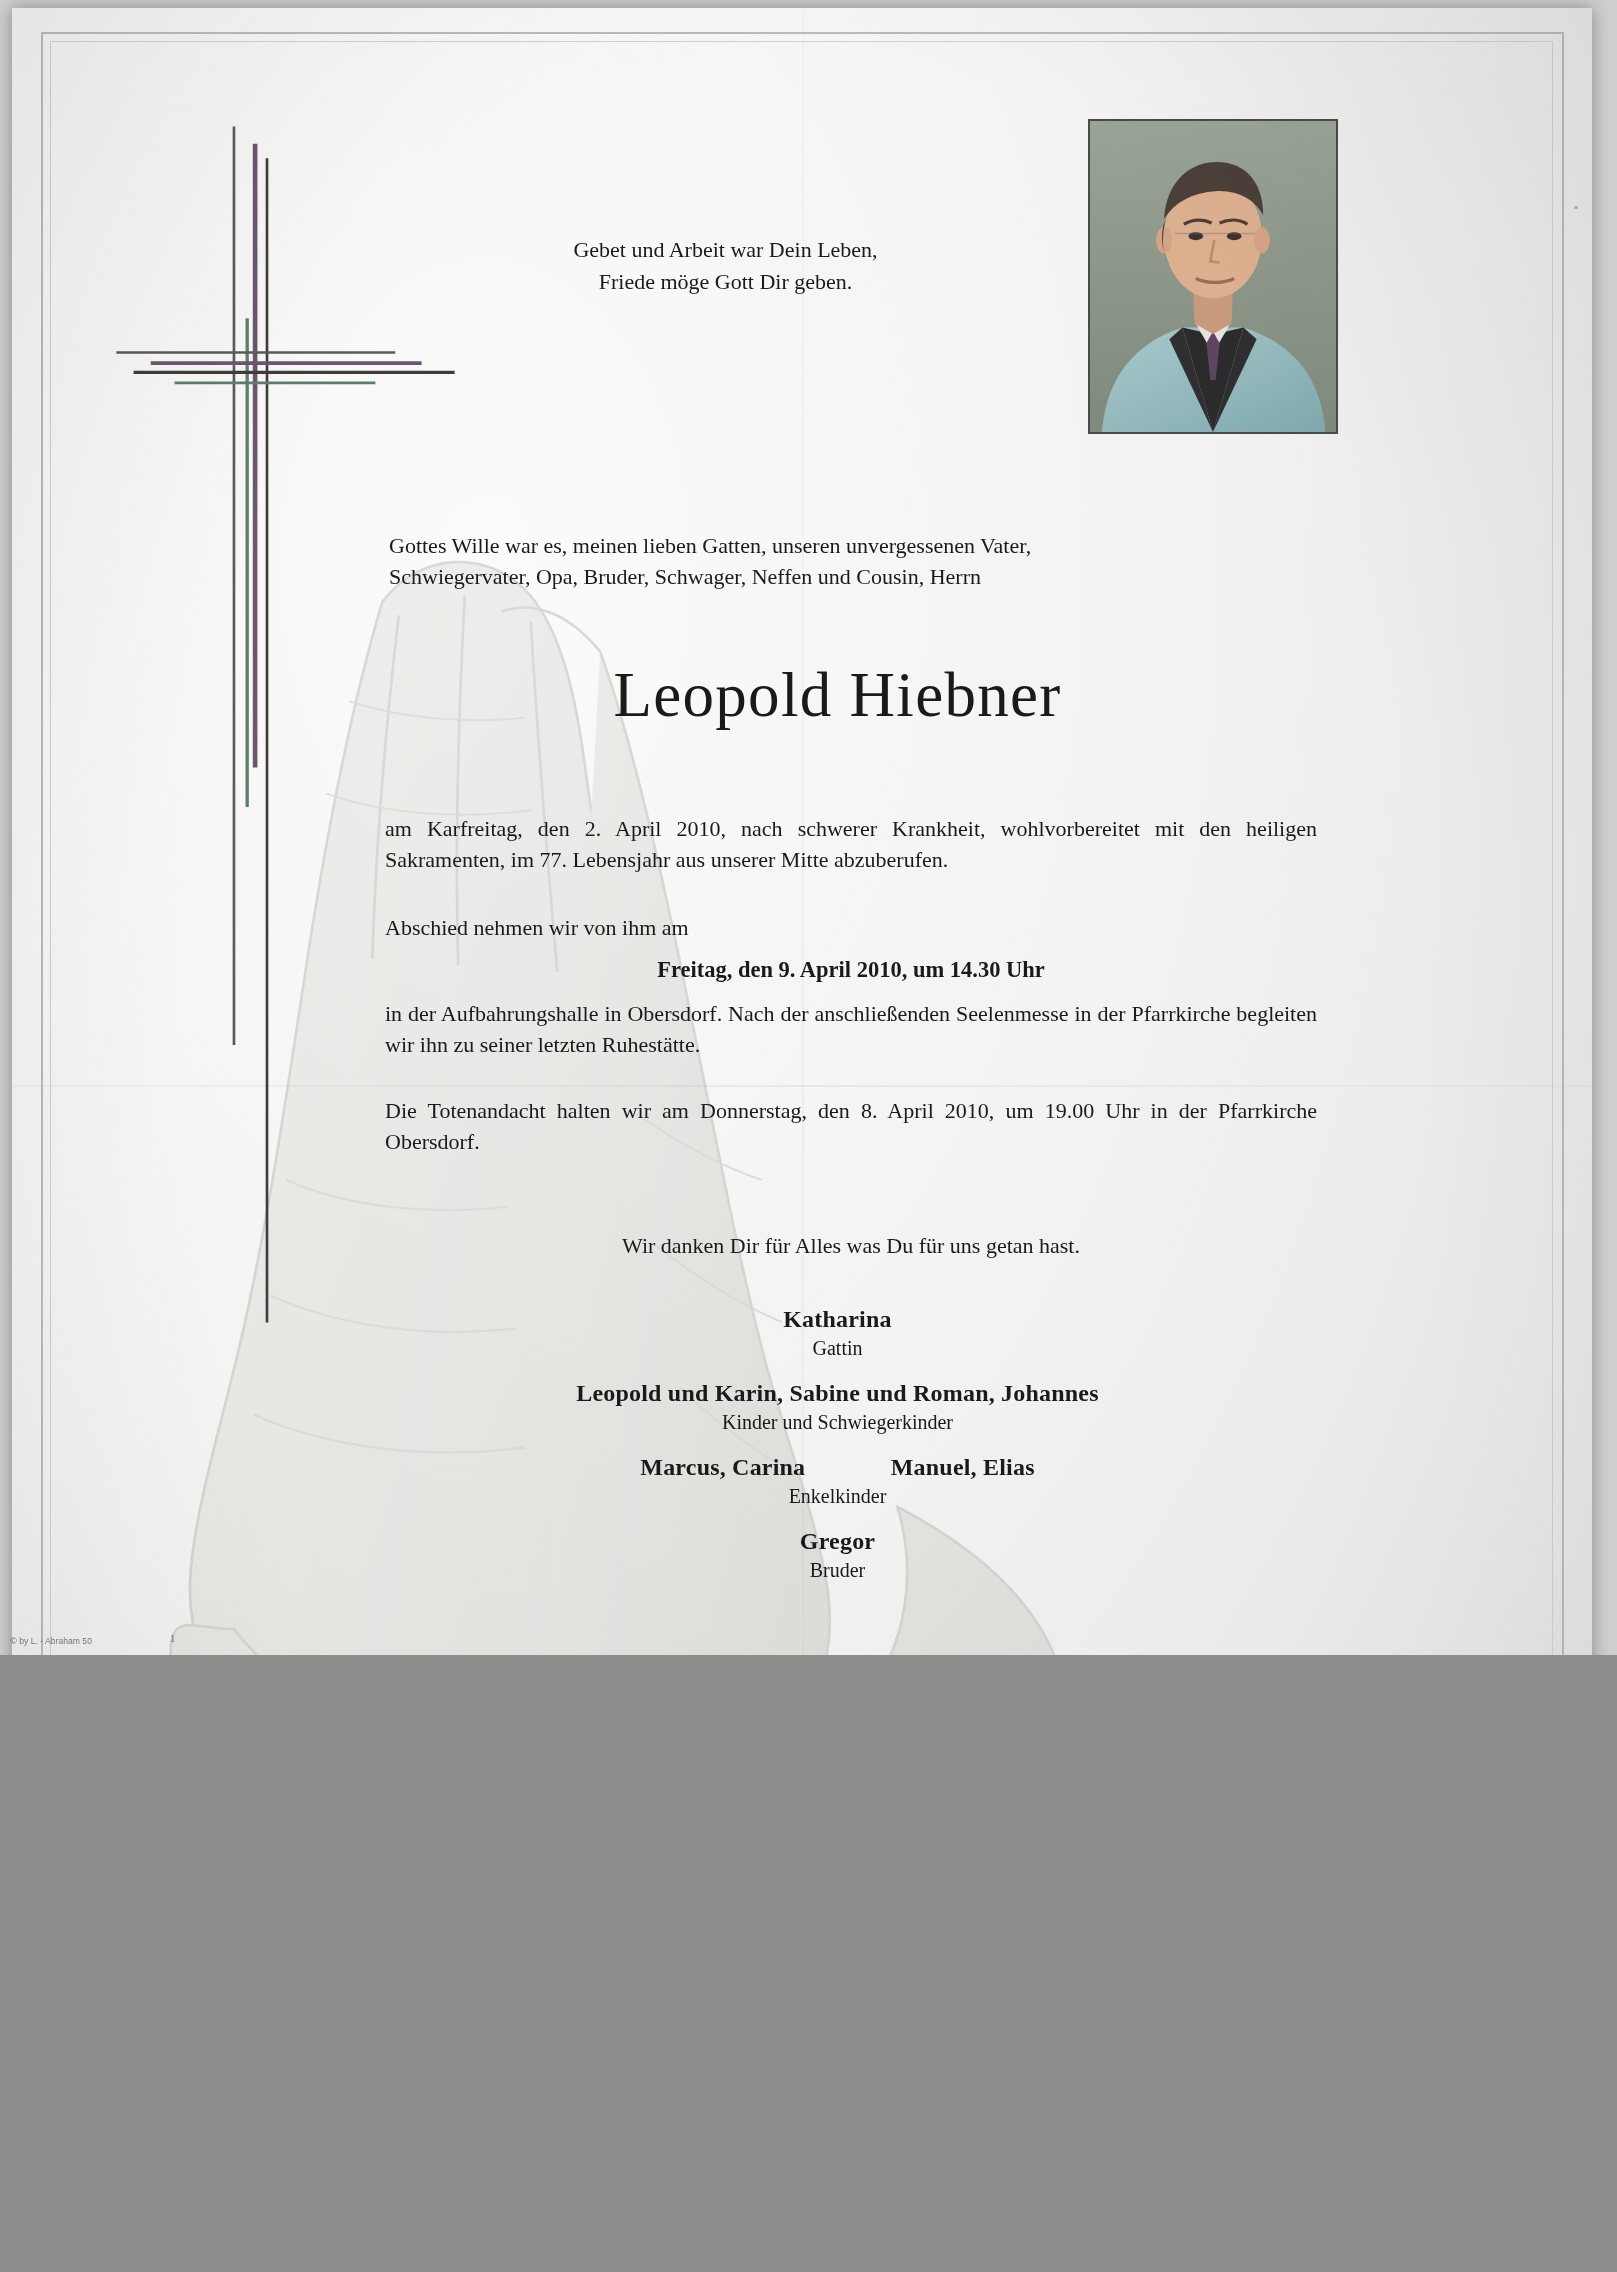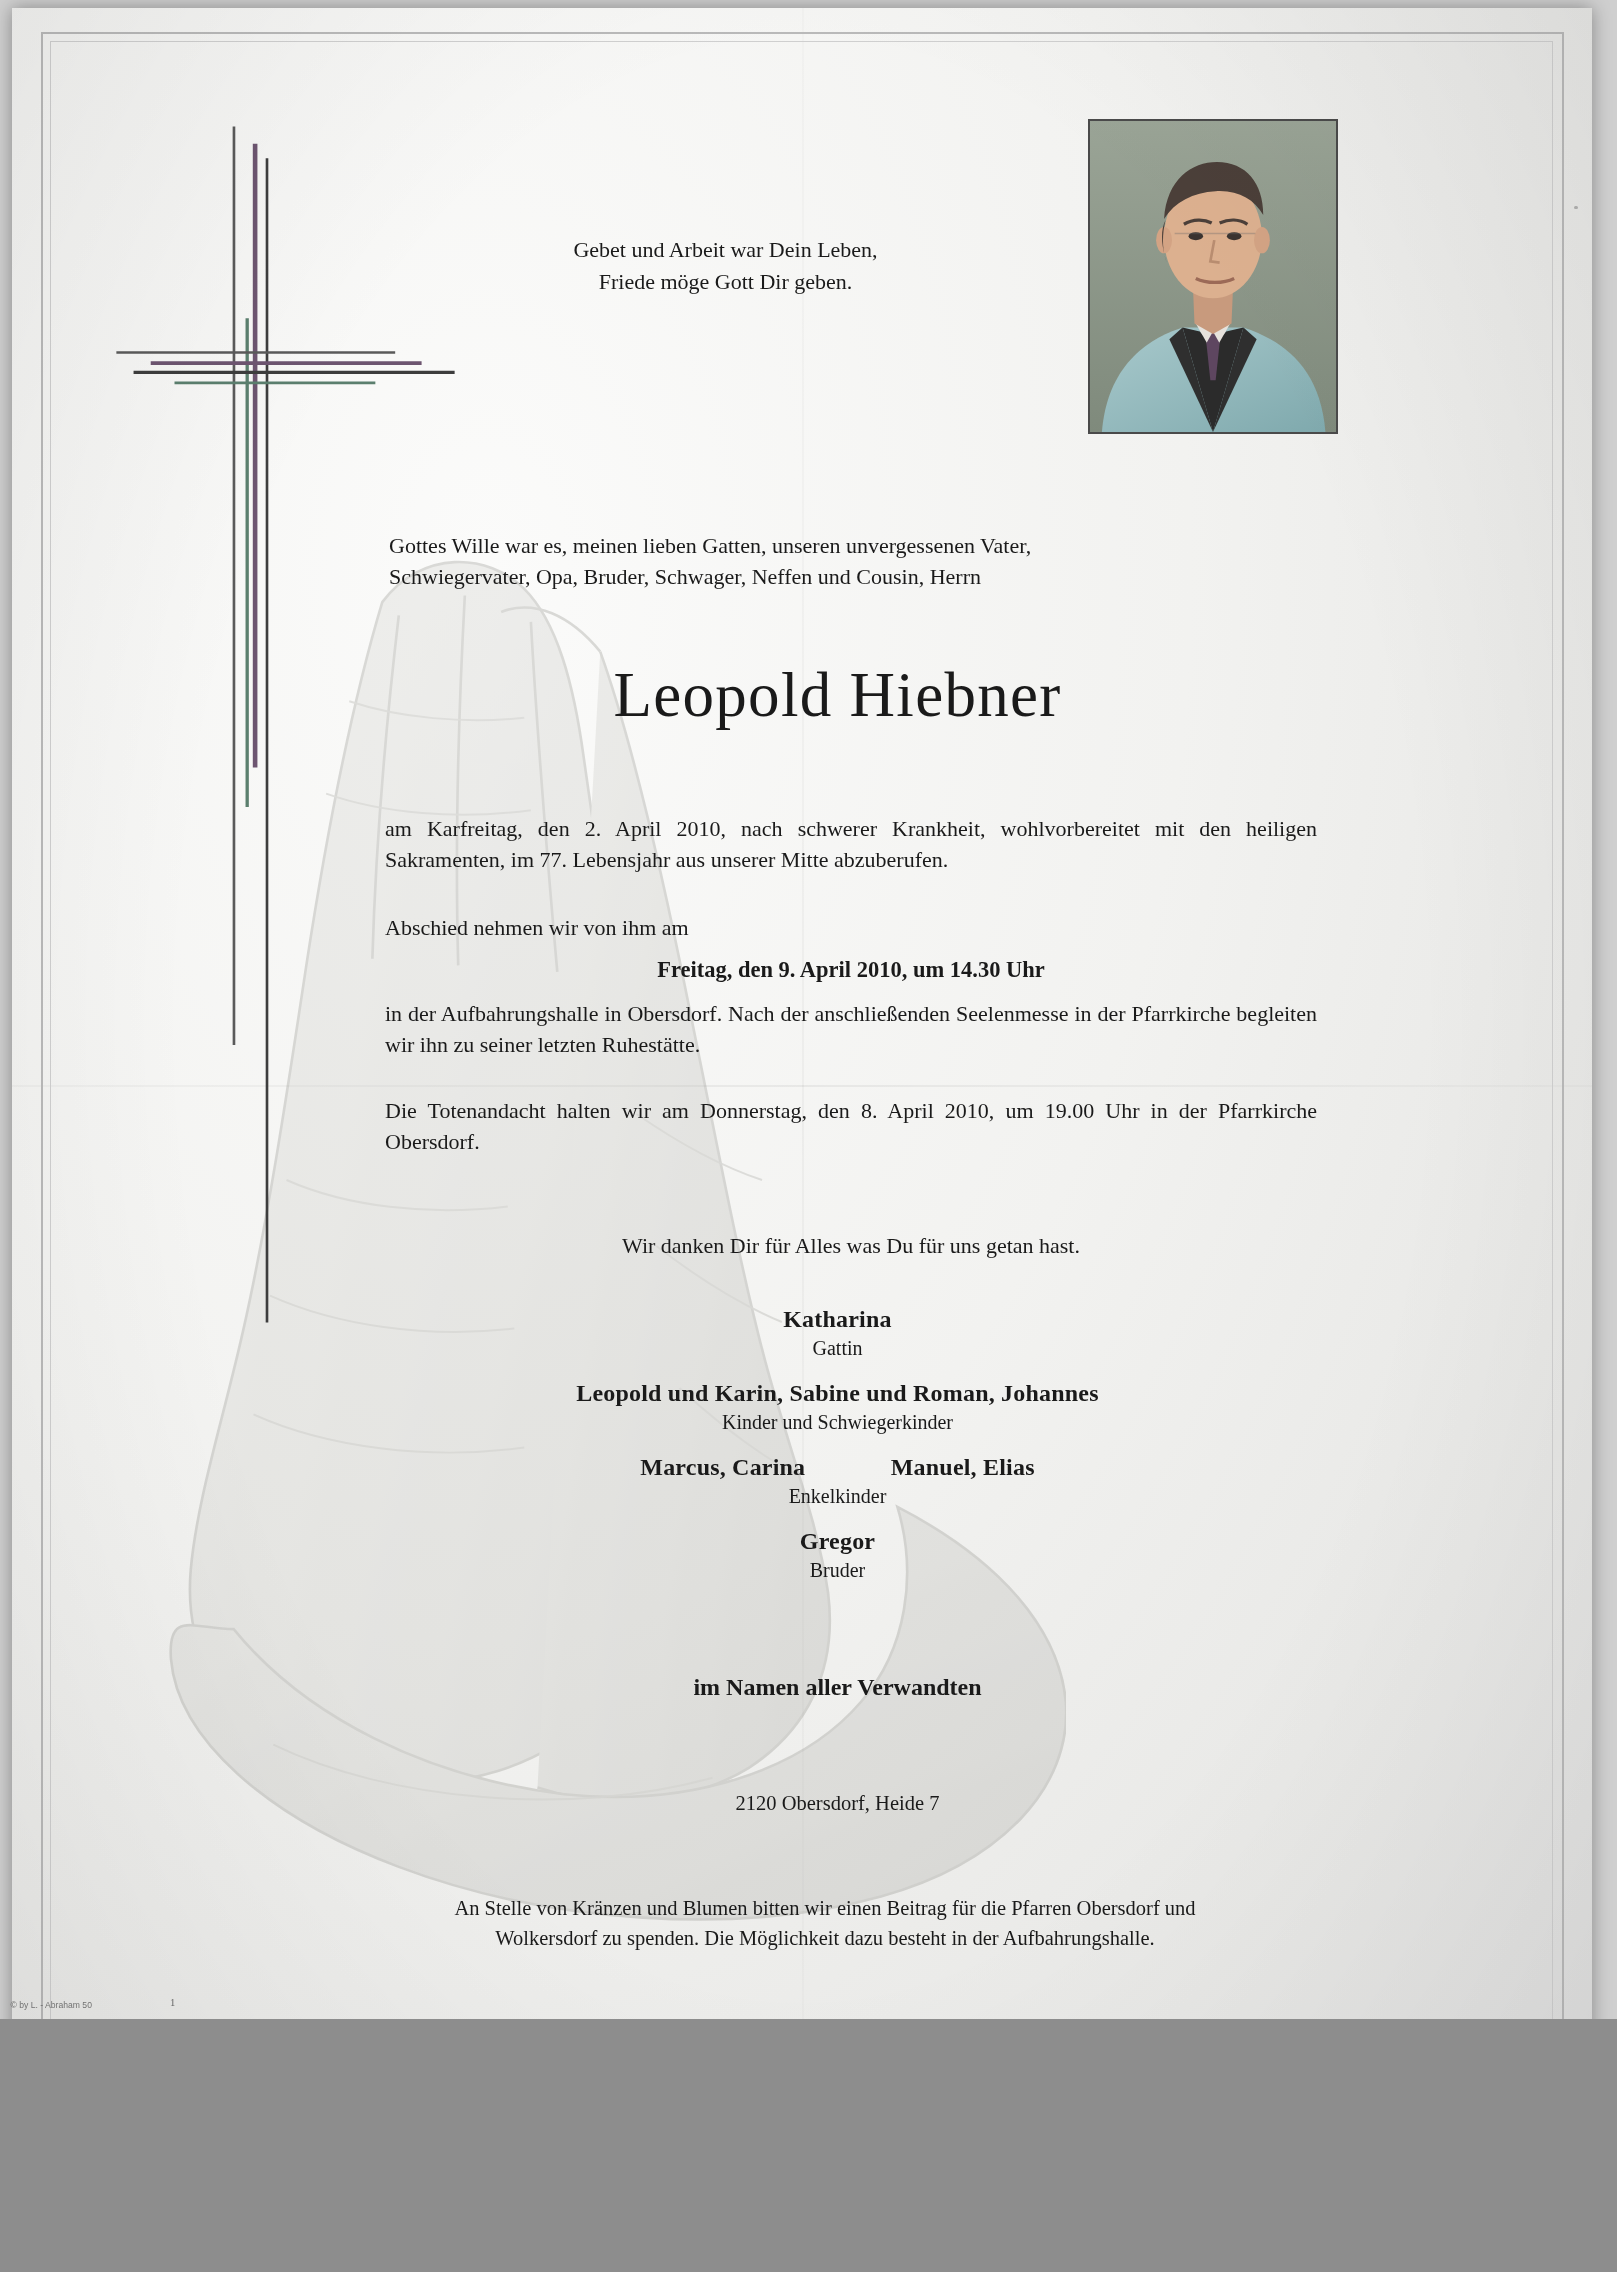--- a/index.html
+++ b/index.html
@@ -12,21 +12,21 @@
     height: 2273px;
     font-family: "Liberation Serif", serif;
     color: #1a1a1a;
     overflow: hidden;
   }
 
   
   .page {
     position: relative;
     width: 1617px;
-    height: 2019px;
+    height: 1655px;
     background: #cfcfcf;
     overflow: hidden;
   }
   .paper {
     position: absolute;
     left: 12px;
     top: 8px;
     width: 1580px;
     height: 2246px;
     background:

